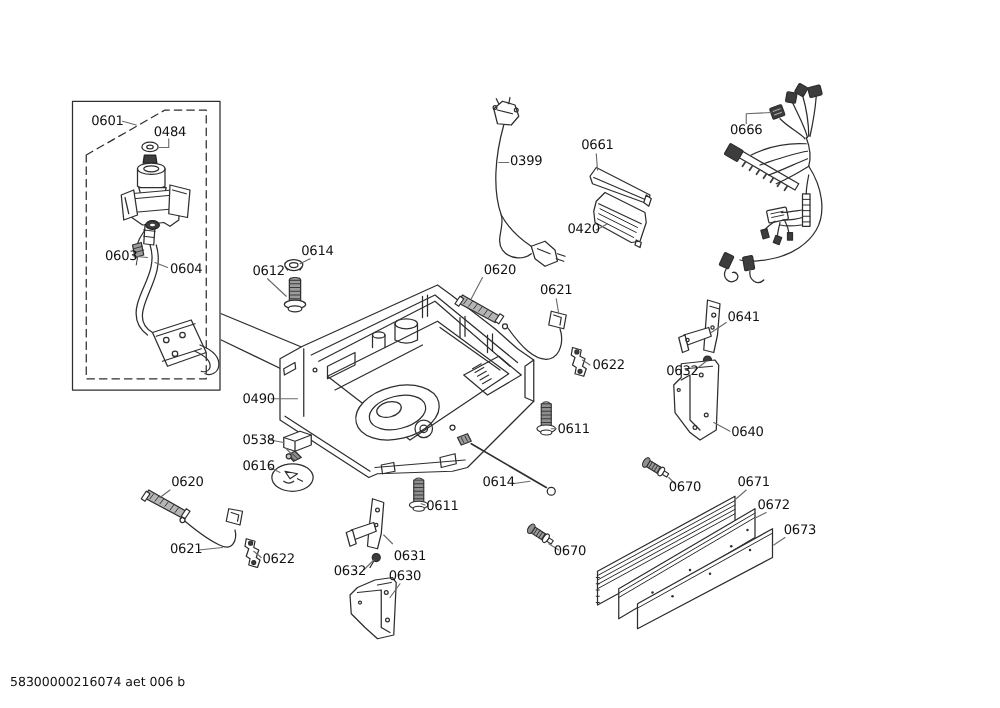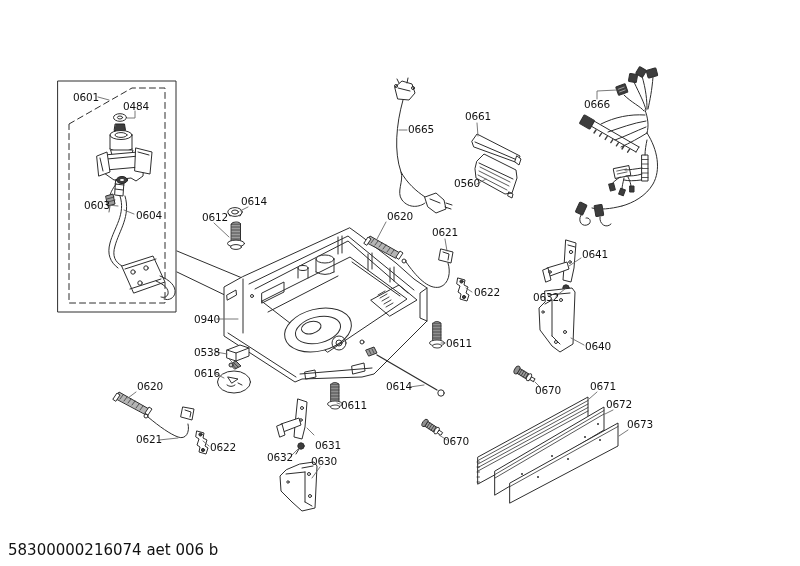--- a/index.html
+++ b/index.html
@@ -1,21 +1,21 @@
 <!DOCTYPE html>
 <html><head>
 <meta charset="utf-8">
 <style>
   html,body{margin:0;padding:0;background:#fff;}
   .stage{position:relative;width:720px;height:566px;background:#ffffff;overflow:hidden;
          font-family:"DejaVu Sans", "Liberation Sans", sans-serif;}
   .stage svg{position:absolute;left:0;top:0;}
   .lbl{position:absolute;font-size:10.5px;line-height:11px;color:#111;white-space:nowrap;
        letter-spacing:-0.2px;}
-  .footer{position:absolute;left:8px;top:541px;font-size:15px;color:#111;white-space:nowrap;}
+  .footer{position:absolute;left:8px;top:541px;font-size:10px;color:#111;white-space:nowrap;}
 </style>
 </head>
 <body>
 
 <div class="stage">
 
 <svg width="800" height="566" viewBox="0 0 800 566">
   <defs>
     <g id="screwV">
       <ellipse cx="0" cy="0" rx="3.2" ry="1.6" fill="#c9c9c9" stroke="#2e2e2e" stroke-width="0.8"></ellipse>
@@ -380,30 +380,30 @@
 
   <div class="lbl" style="left:73px;top:92px">0601</div>
   <div class="lbl" style="left:123px;top:101px">0484</div>
   <div class="lbl" style="left:84px;top:200px">0603</div>
   <div class="lbl" style="left:136px;top:210px">0604</div>
   <div class="lbl" style="left:202px;top:212px">0612</div>
   <div class="lbl" style="left:241px;top:196px">0614</div>
   <div class="lbl" style="left:387px;top:211px">0620</div>
   <div class="lbl" style="left:432px;top:227px">0621</div>
   <div class="lbl" style="left:474px;top:287px">0622</div>
-  <div class="lbl" style="left:194px;top:314px">0940</div>
+  <div class="lbl" style="left:194px;top:314px">0490</div>
   <div class="lbl" style="left:194px;top:347px">0538</div>
   <div class="lbl" style="left:194px;top:368px">0616</div>
   <div class="lbl" style="left:446px;top:338px">0611</div>
   <div class="lbl" style="left:582px;top:249px">0641</div>
   <div class="lbl" style="left:533px;top:292px">0632</div>
   <div class="lbl" style="left:585px;top:341px">0640</div>
-  <div class="lbl" style="left:408px;top:124px">0665</div>
+  <div class="lbl" style="left:408px;top:124px">0399</div>
   <div class="lbl" style="left:465px;top:111px">0661</div>
-  <div class="lbl" style="left:454px;top:178px">0560</div>
+  <div class="lbl" style="left:454px;top:178px">0420</div>
   <div class="lbl" style="left:584px;top:99px">0666</div>
   <div class="lbl" style="left:137px;top:381px">0620</div>
   <div class="lbl" style="left:136px;top:434px">0621</div>
   <div class="lbl" style="left:210px;top:442px">0622</div>
   <div class="lbl" style="left:341px;top:400px">0611</div>
   <div class="lbl" style="left:386px;top:381px">0614</div>
   <div class="lbl" style="left:315px;top:440px">0631</div>
   <div class="lbl" style="left:267px;top:452px">0632</div>
   <div class="lbl" style="left:311px;top:456px">0630</div>
   <div class="lbl" style="left:443px;top:436px">0670</div>

